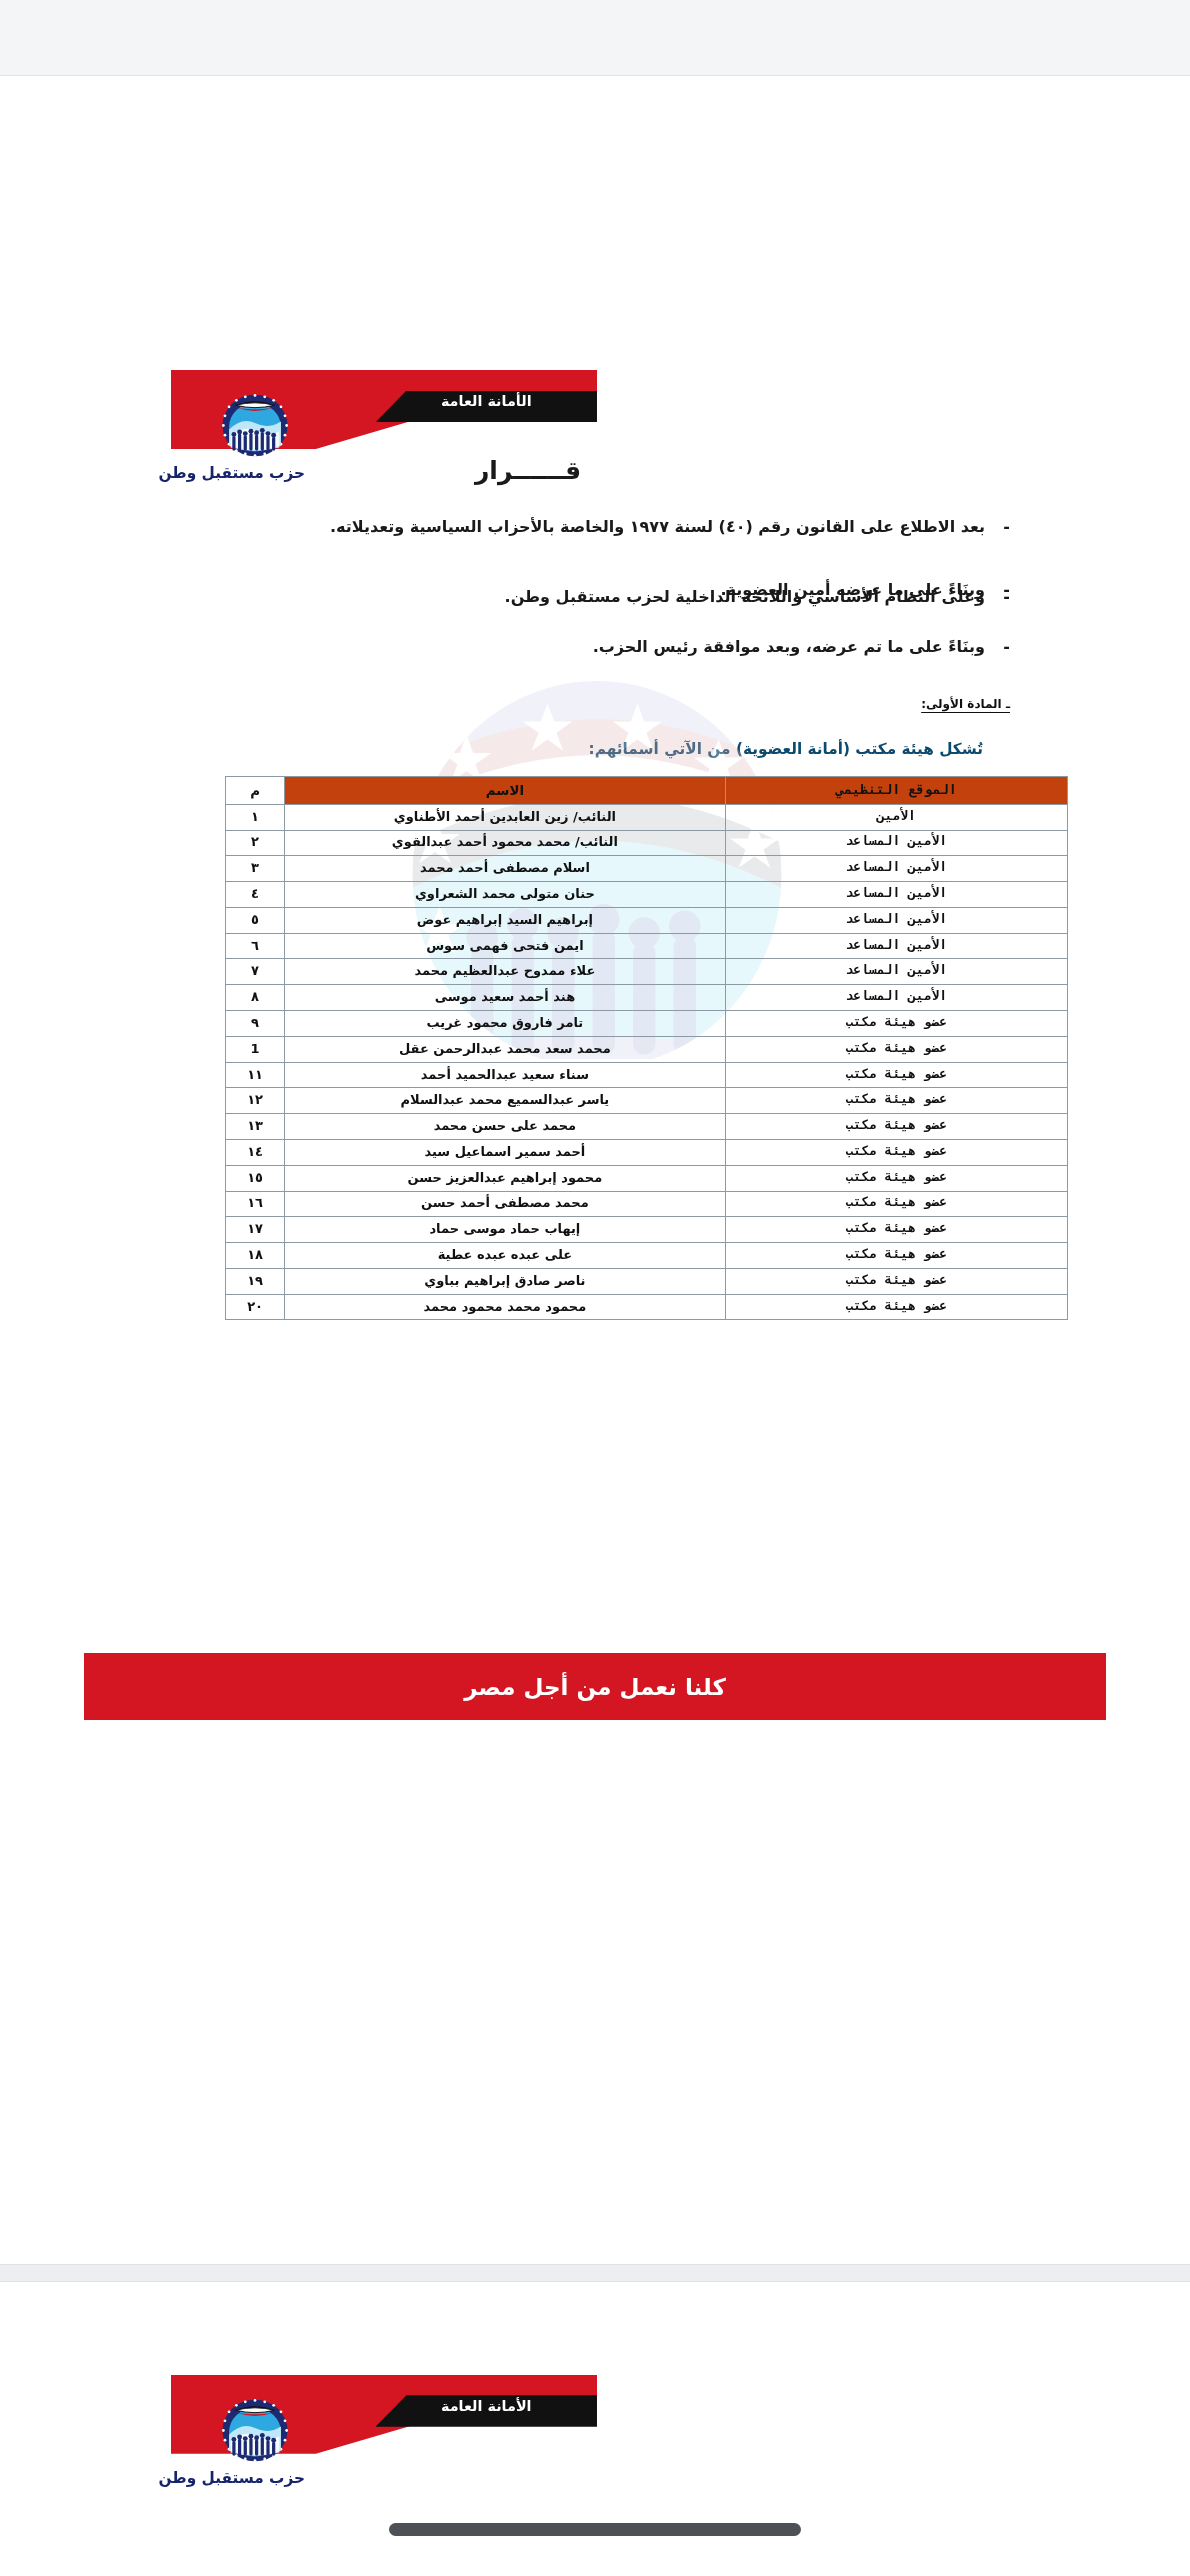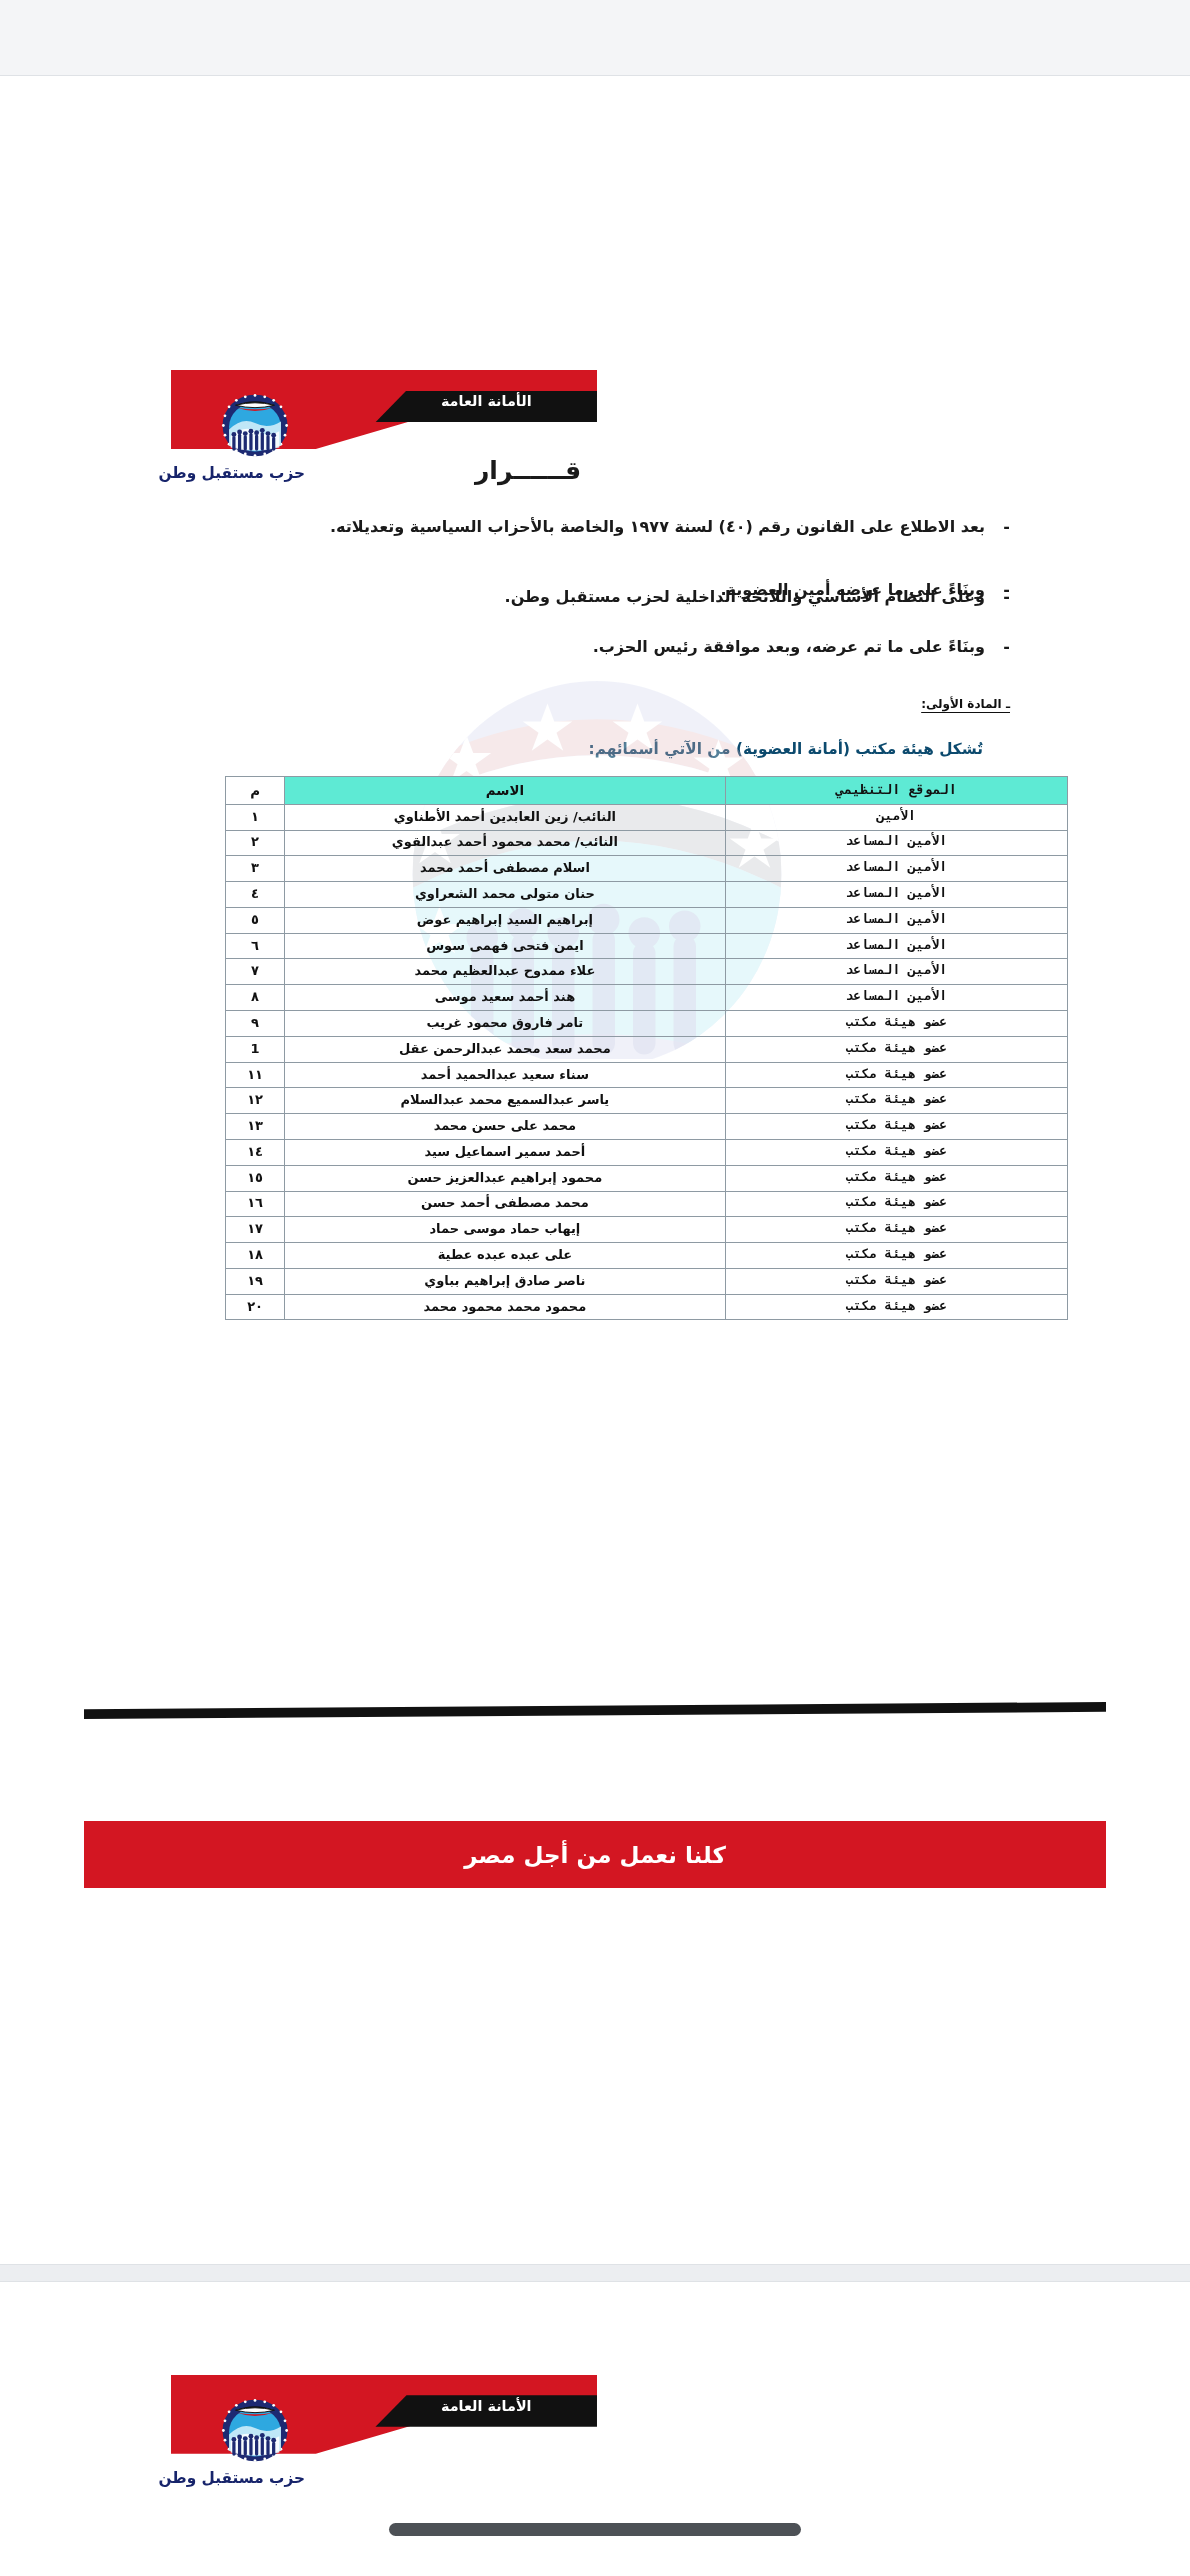--- a/index.html
+++ b/index.html
@@ -209,21 +209,21 @@
   }
   #members-table th,
   #members-table td {
     border: 1px solid #8e9aa3;
     padding: 1.9px 3.8px;
     text-align: center;
     height: 21px;
     line-height: 1.15;
   }
   #members-table thead th {
-    background: #5eead4;
+    background: #c2410c;
     font-size: 13.4px;
     height: 23px;
   }
   #members-table .col-idx   { width: 52px;  background: transparent; }
   #members-table .col-name  { width: 447px; }
   #members-table .col-role  { width: 345px; font-family: Liberation Mono, monospace; }
   #members-table tbody tr td { background: rgba(255,255,255,.0); }
 
   
   #foot-divider {
@@ -236,21 +236,21 @@
   }
   #foot-divider .blk {
     position: absolute;
     inset: 0;
     background: #111111;
     clip-path: polygon(0 42%, 100% 0, 100% 58%, 0 100%);
   }
   #foot-bar {
     position: absolute;
     left: 0;
-    top: 1737px;
+    top: 1569px;
     width: 1022px;
     height: 67px;
     background: #d31622;
     display: flex;
     align-items: center;
     justify-content: center;
   }
   #foot-slogan {
     color: #ffffff;
     font-size: 23px;

